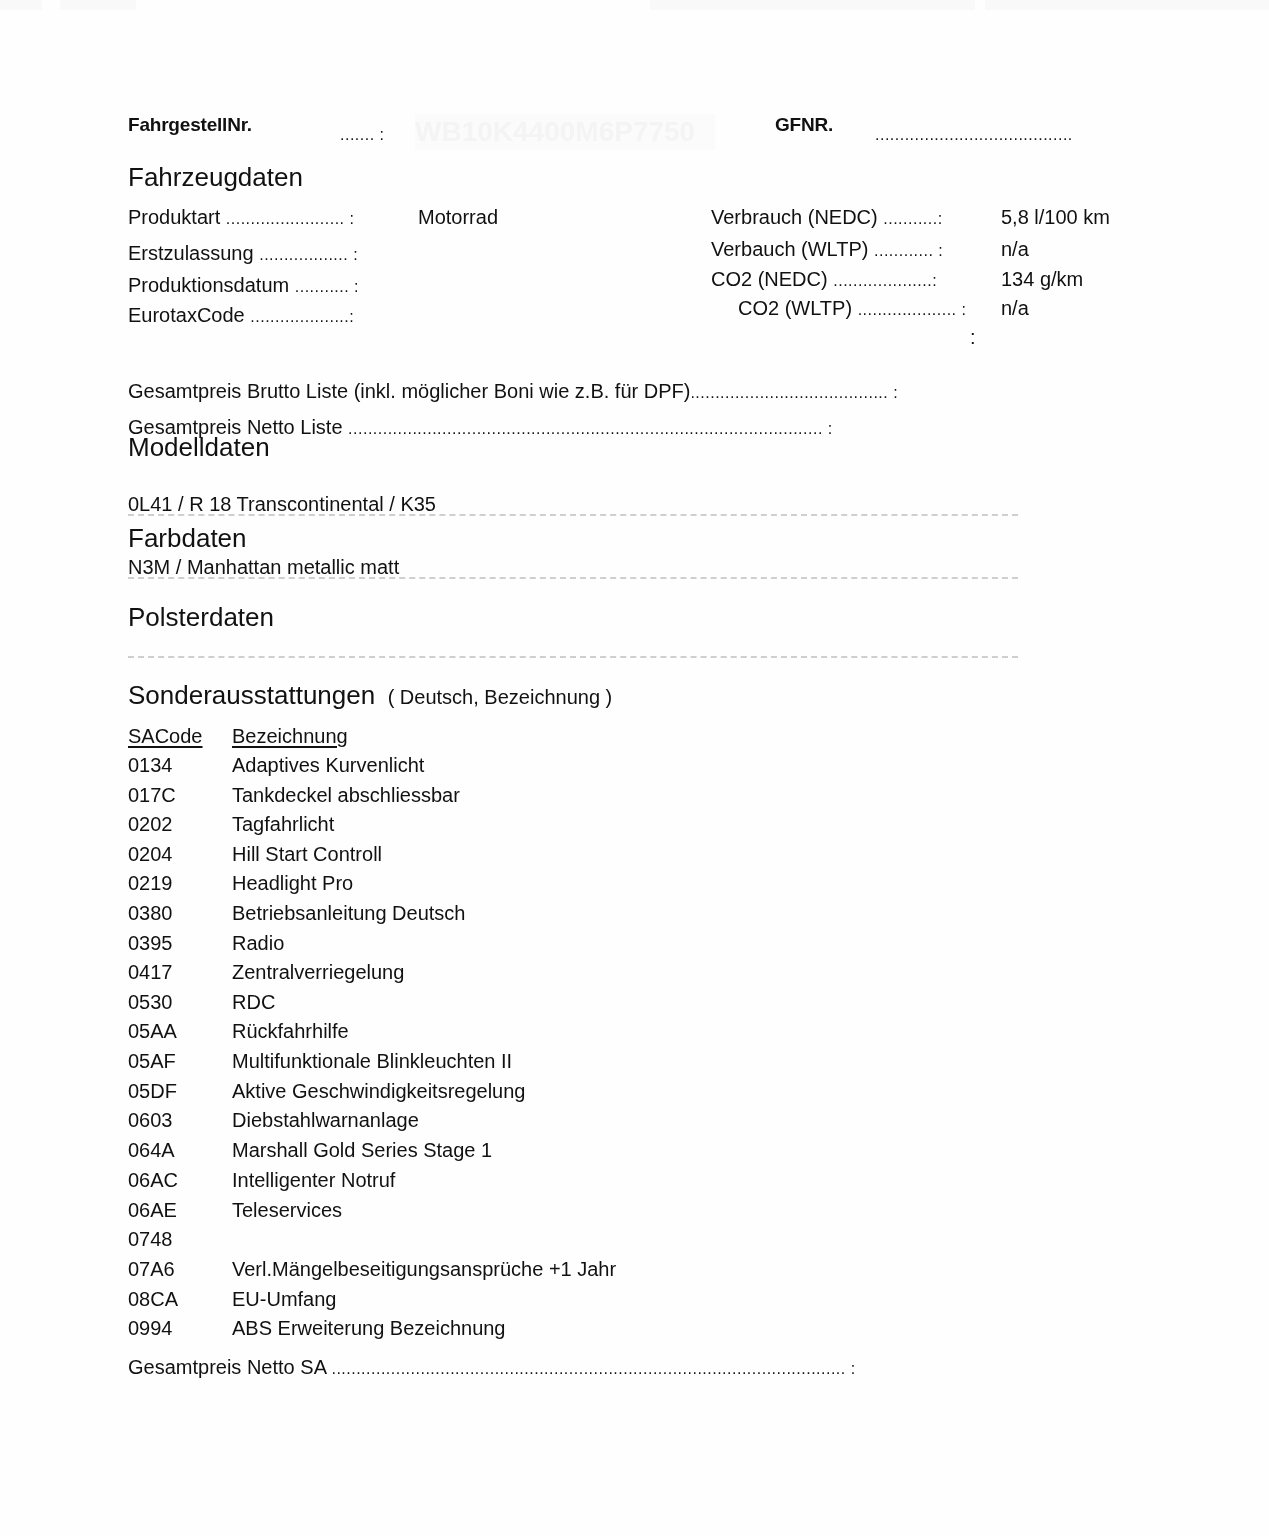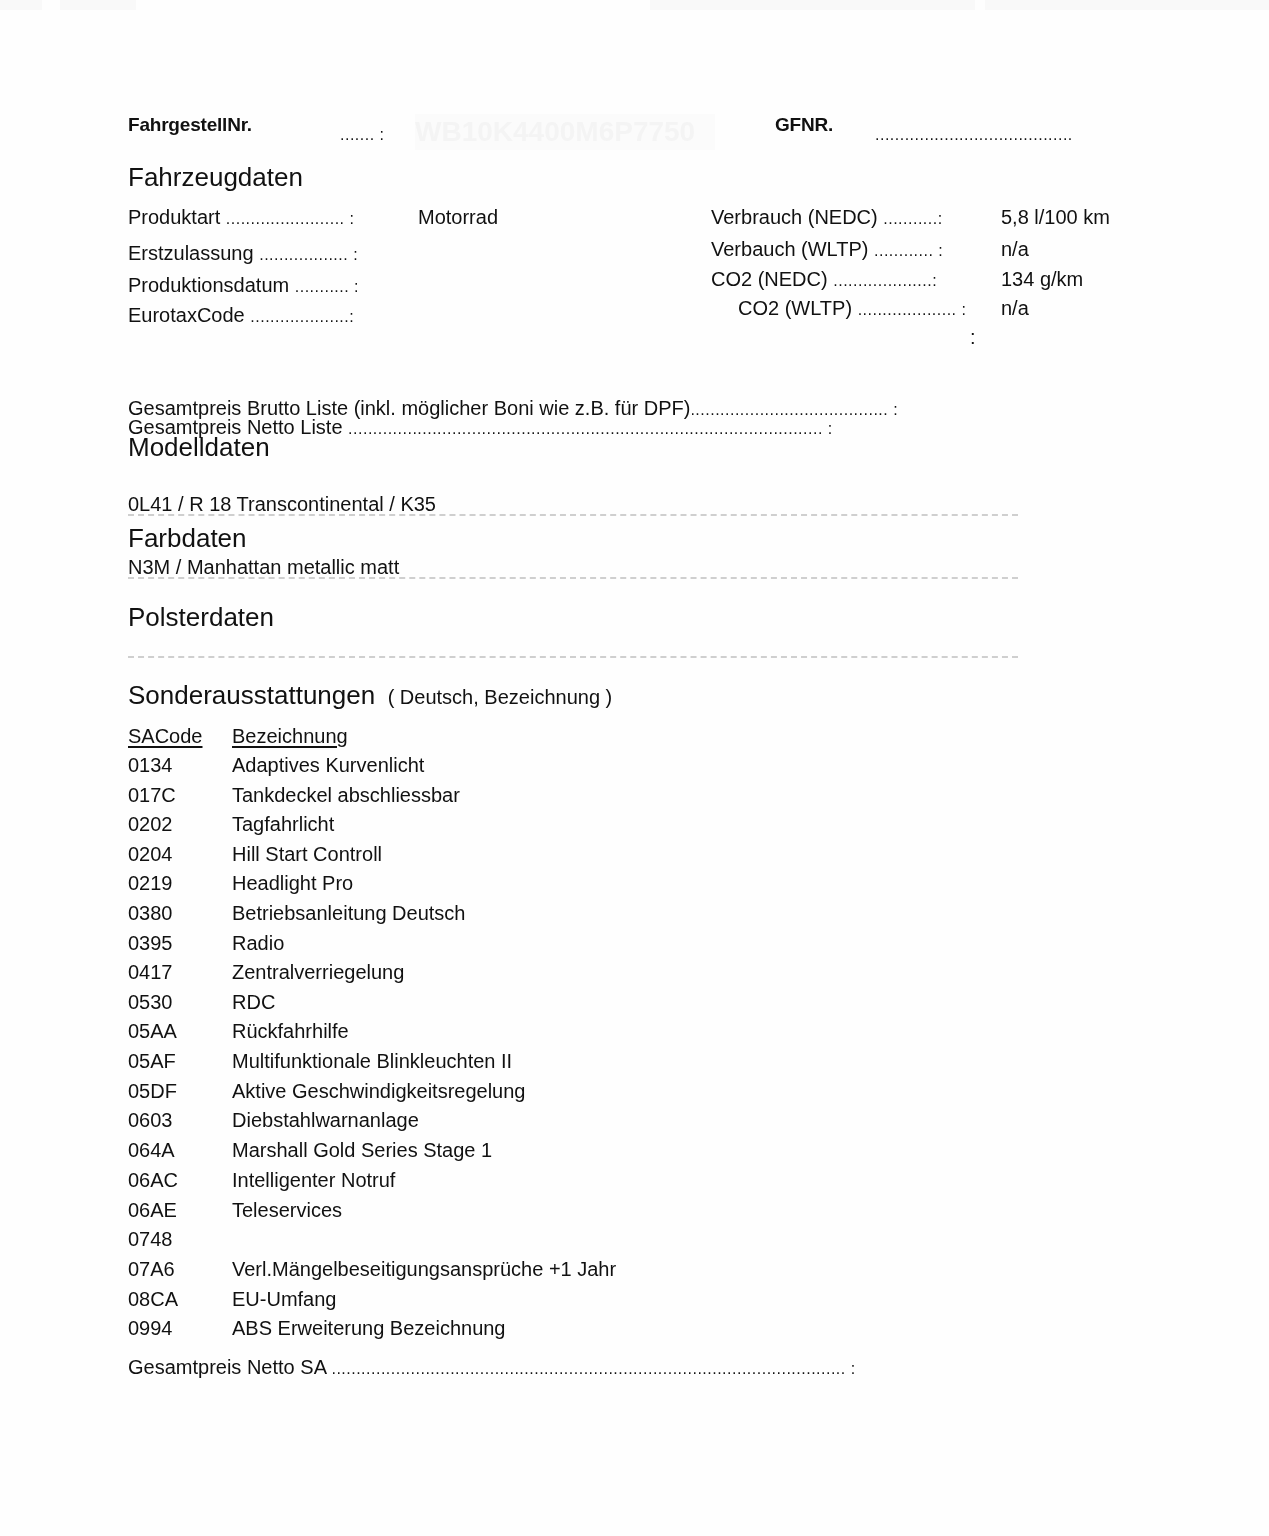--- a/index.html
+++ b/index.html
@@ -54,21 +54,21 @@
 
   <div class="abs txt" style="left:711px;top:268px;"><span>CO2 (NEDC)</span> <span class="dots">....................:</span></div>
   <div class="abs txt" style="left:1001px;top:268px;">134 g/km</div>
 
   <div class="abs txt" style="left:702px;top:297px;margin-left:36px;"><span>CO2 (WLTP)</span> <span class="dots">.................... :</span></div>
   <div class="abs txt" style="left:1001px;top:297px;">n/a</div>
 
   <div class="abs txt" style="left:970px;top:326px;">:</div>
 </div>
 
-<div class="abs txt" style="left:128px;top:397px;"><span>Gesamtpreis Brutto Liste (inkl. möglicher Boni wie z.B. für DPF)</span><span class="dots">........................................ :</span></div>
+<div class="abs txt" style="left:128px;top:380px;"><span>Gesamtpreis Brutto Liste (inkl. möglicher Boni wie z.B. für DPF)</span><span class="dots">........................................ :</span></div>
 <div class="abs txt" style="left:128px;top:416px;"><span>Gesamtpreis Netto Liste</span> <span class="dots">................................................................................................  :</span></div>
 
 <div class="abs h-sec" style="left:128px;top:432px;">Modelldaten</div>
 <div class="abs txt" style="left:128px;top:493px;">0L41   / R 18 Transcontinental / K35</div>
 <div class="dash-line" style="left:128px;top:514px;width:890px;"></div>
 
 <div class="abs h-sec" style="left:128px;top:523px;">Farbdaten</div>
 <div class="abs txt" style="left:128px;top:556px;">N3M  / Manhattan metallic matt</div>
 <div class="dash-line" style="left:128px;top:577px;width:890px;"></div>
 

